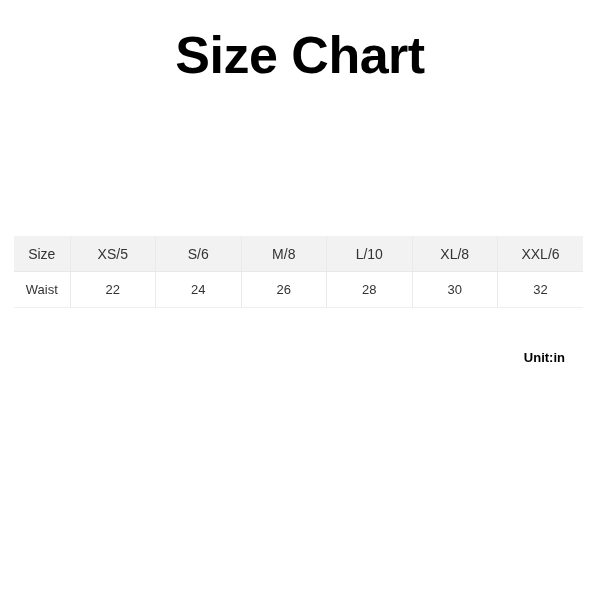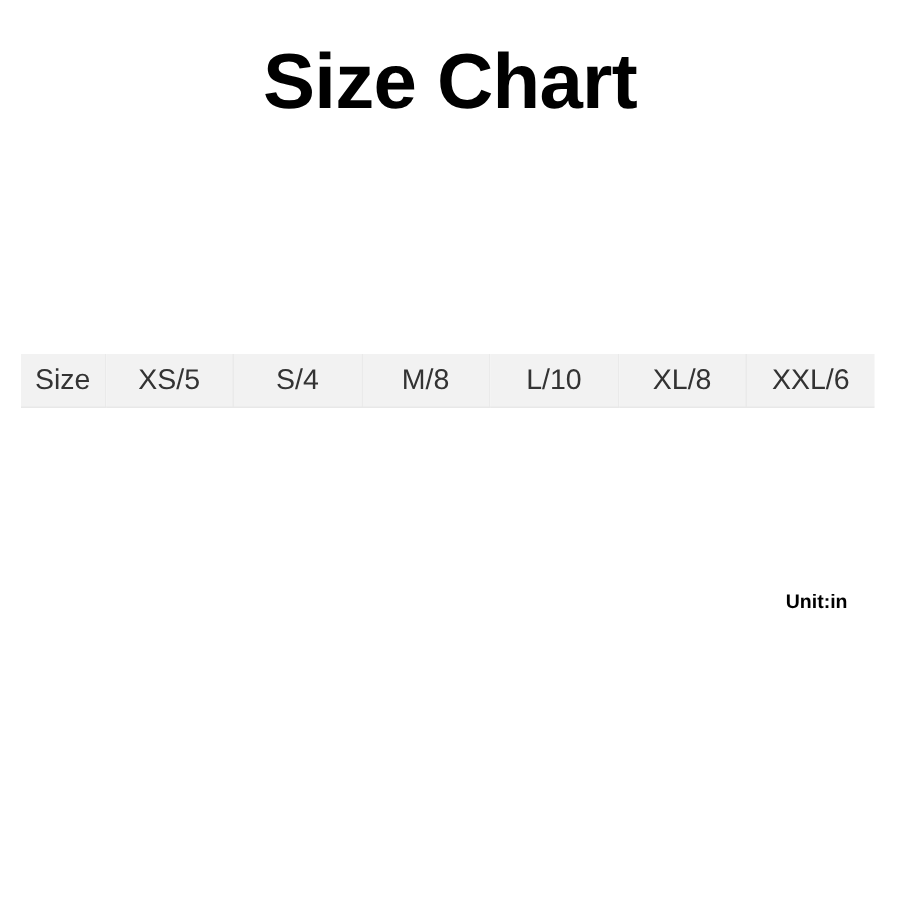--- a/index.html
+++ b/index.html
@@ -72,21 +72,21 @@
   }
 
   table#size-table th:last-child,
   table#size-table td:last-child {
     border-right: none;
   }
 
   table#size-table thead th {
     background: #f2f2f2;
     color: #333333;
-    font-size: 19px;
+    font-size: 14px;
     border-bottom: 1px solid #e8e8e8;
   }
 
   table#size-table tbody tr:last-child td {
     border-bottom: 1px solid #eeeeee;
   }
 
   table#size-table .row-label {
     color: #333333;
   }
@@ -99,21 +99,20 @@
     width: 569px;
     text-align: right;
     font-family: "Liberation Sans", sans-serif;
     font-size: 13px;
     font-weight: bold;
     color: #000000;
     line-height: 16px;
     padding-right: 18px;
     box-sizing: border-box;
     white-space: nowrap;
-    margin-top: 43px;
   }
 </style>
 </head>
 <body>
 
 <div id="page">
 
   <div id="title">Size Chart</div>
 
   <div id="table-wrap">
@@ -124,27 +123,36 @@
         <col class="col-size">
         <col class="col-size">
         <col class="col-size">
         <col class="col-size">
         <col class="col-size">
       </colgroup>
       <thead>
         <tr>
           <th>Size</th>
           <th>XS/5</th>
-          <th>S/4</th>
+          <th>S/6</th>
           <th>M/8</th>
           <th>L/10</th>
           <th>XL/8</th>
           <th>XXL/6</th>
         </tr>
       </thead>
       <tbody>
+        <tr>
+          <td class="row-label">Waist</td>
+          <td>22</td>
+          <td>24</td>
+          <td>26</td>
+          <td>28</td>
+          <td>30</td>
+          <td>32</td>
+        </tr>
       </tbody>
     </table>
   </div>
 
   <div id="unit-note">Unit:in</div>
 
 </div>
 
 </body></html>

